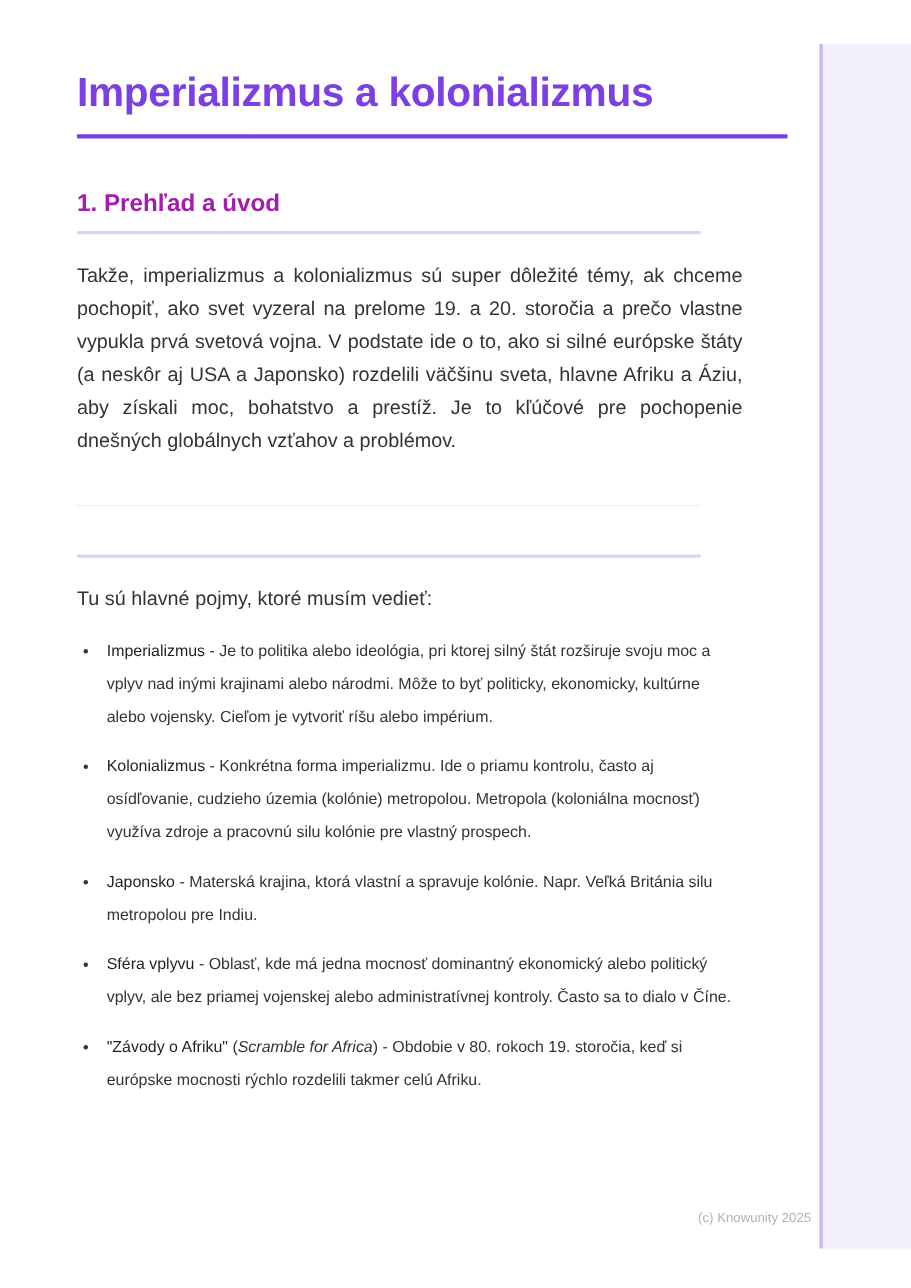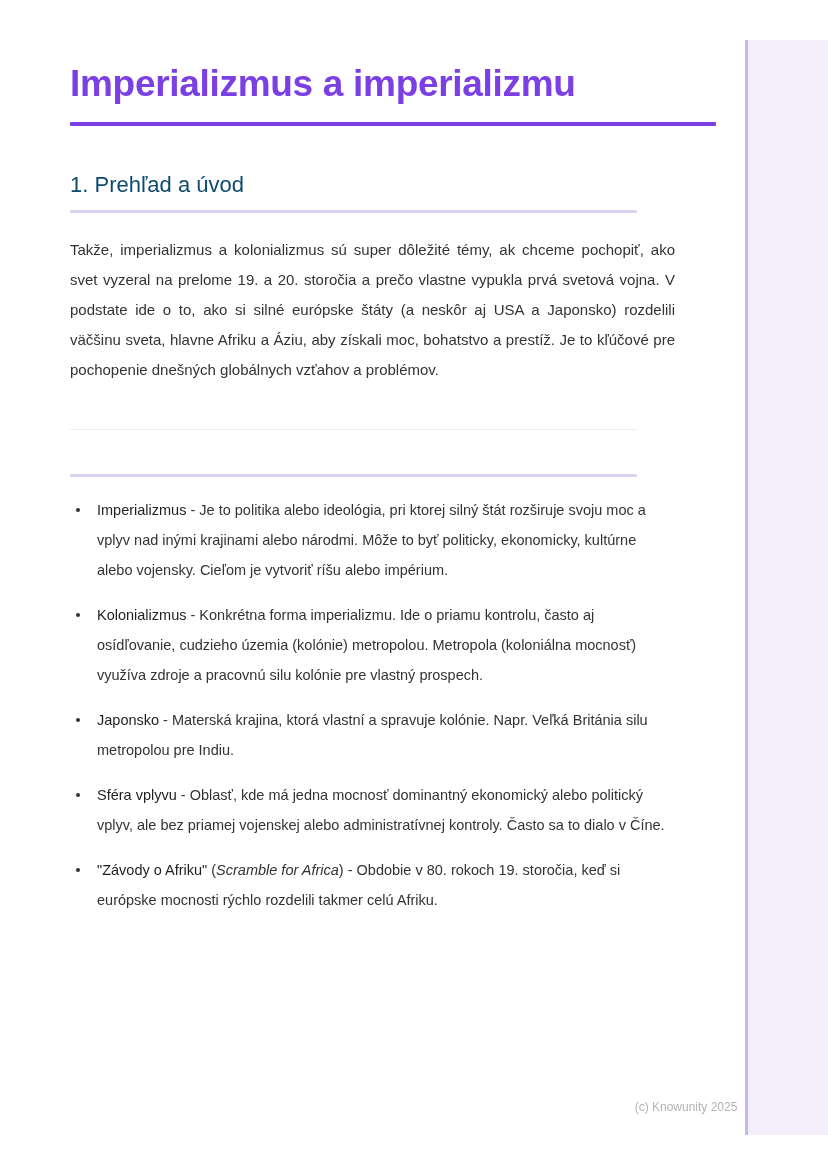--- a/index.html
+++ b/index.html
@@ -55,34 +55,34 @@
     border-radius: 1px;
   }
 
   .section {
     margin-top: 44px;
   }
   .section-heading {
     margin: 0;
     font-size: 22px;
     line-height: 30px;
-    font-weight: normal;
-    color: #0c4a6e;
+    font-weight: bold;
+    color: #a21caf;
   }
   .section-rule {
     margin-top: 10px;
     height: 3px;
     width: 567px;
     background: #ddd2f3;
     border-radius: 1px;
   }
 
   .para {
     margin: 22px 0 0 0;
-    font-size: 15px;
+    font-size: 18px;
     line-height: 30px;
     color: #333333;
     text-align: justify;
   }
   .para.lead {
     text-align: left;
   }
 
   .section-divider {
     margin-top: 44px;
@@ -133,33 +133,34 @@
     white-space: nowrap;
   }
 </style>
 </head>
 <body>
 
 <div class="side-rail"></div>
 
 <div class="page">
 
-  <h1 class="doc-title">Imperializmus a imperializmu</h1>
+  <h1 class="doc-title">Imperializmus a kolonializmus</h1>
   <div class="title-rule"></div>
 
   <div class="section">
     <h2 class="section-heading">1. Prehľad a úvod</h2>
     <div class="section-rule"></div>
     <p class="para">Takže, imperializmus a kolonializmus sú super dôležité témy, ak chceme pochopiť, ako svet vyzeral na prelome 19. a 20. storočia a prečo vlastne vypukla prvá svetová vojna. V podstate ide o to, ako si silné európske štáty (a neskôr aj USA a Japonsko) rozdelili väčšinu sveta, hlavne Afriku a Áziu, aby získali moc, bohatstvo a prestíž. Je to kľúčové pre pochopenie dnešných globálnych vzťahov a problémov.</p>
   </div>
 
   <div class="section-divider"></div>
 
   <div class="section">
     <div class="section-rule"></div>
+    <p class="para lead">Tu sú hlavné pojmy, ktoré musím vedieť:</p>
 
     <ul class="term-list" id="term-list">
         <li>
         <span class="term-name">Imperializmus</span><span class="term-paren"></span><span class="term-text"> - Je to politika alebo ideológia, pri ktorej silný štát rozširuje svoju moc a vplyv nad inými krajinami alebo národmi. Môže to byť politicky, ekonomicky, kultúrne alebo vojensky. Cieľom je vytvoriť ríšu alebo impérium.</span>
       </li>
         <li>
         <span class="term-name">Kolonializmus</span><span class="term-paren"></span><span class="term-text"> - Konkrétna forma imperializmu. Ide o priamu kontrolu, často aj osídľovanie, cudzieho územia (kolónie) metropolou. Metropola (koloniálna mocnosť) využíva zdroje a pracovnú silu kolónie pre vlastný prospech.</span>
       </li>
         <li>
         <span class="term-name">Japonsko</span><span class="term-paren"></span><span class="term-text"> - Materská krajina, ktorá vlastní a spravuje kolónie. Napr. Veľká Británia silu metropolou pre Indiu.</span>

